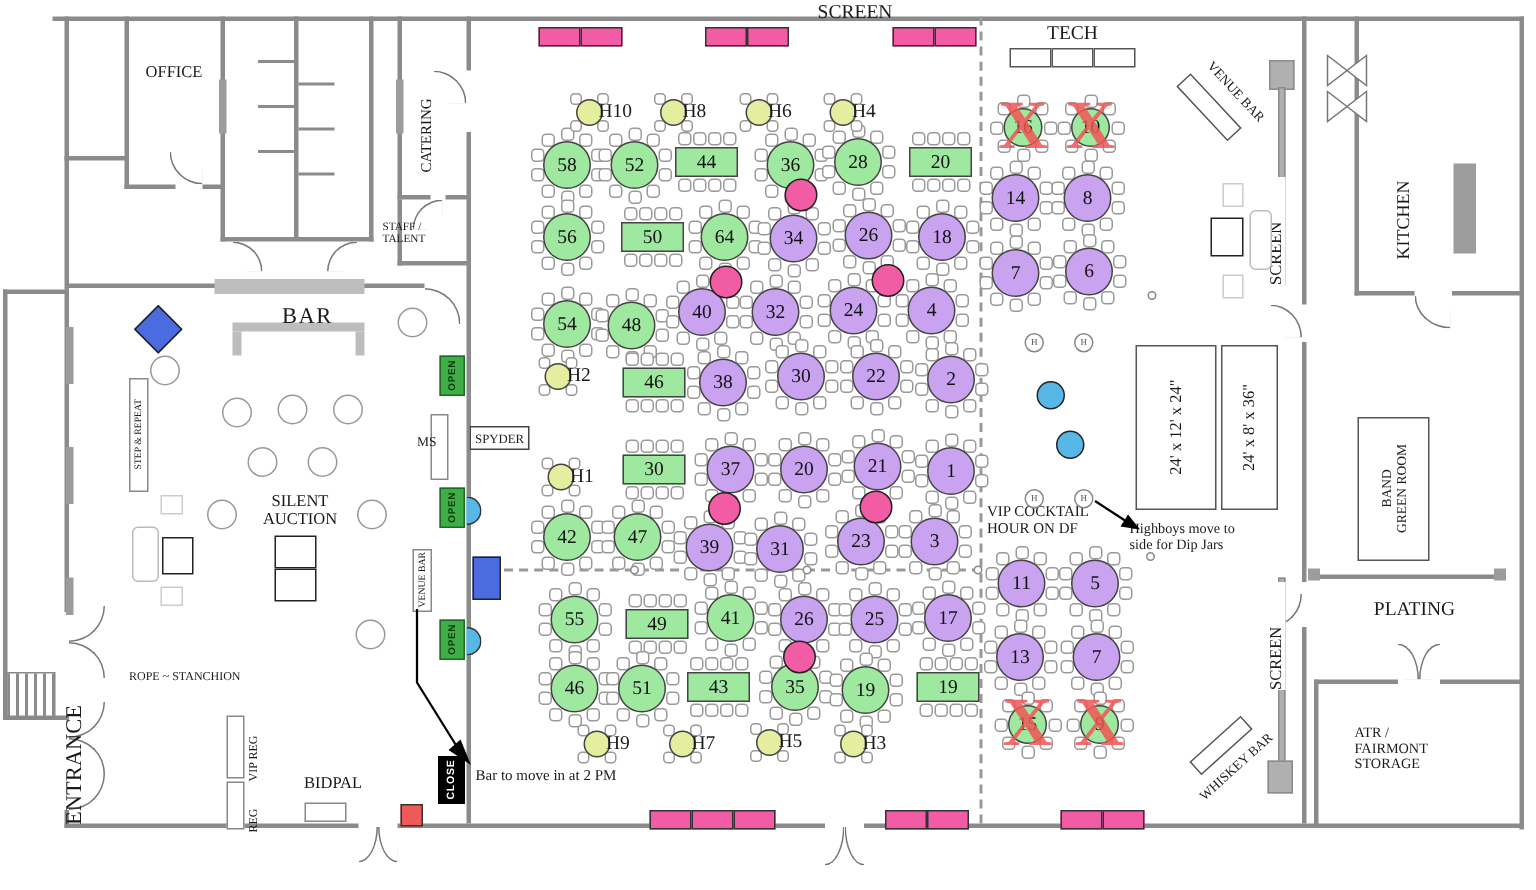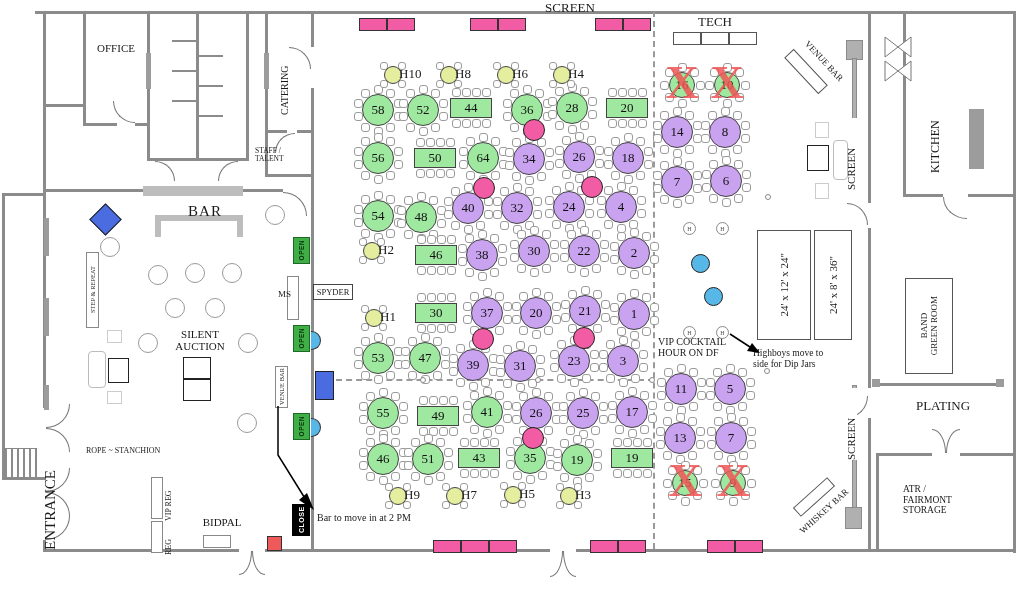--- a/index.html
+++ b/index.html
@@ -647,21 +647,21 @@
       <div class="chair" style="left: 7.8px; top: -21.5px;"></div>
       <div class="chair" style="left: 15.5px; top: -11px;"></div>
       <div class="chair" style="left: 15.5px; top: 2px;"></div>
       <div class="chair" style="left: 7.8px; top: 12.5px;"></div>
       <div class="chair" style="left: -4.5px; top: 16.5px;"></div>
       <div class="chair" style="left: -16.8px; top: 12.5px;"></div>
       <div class="chair" style="left: -24.5px; top: 2px;"></div>
       <div class="chair" style="left: -24.5px; top: -11px;"></div>
       <div class="chair" style="left: -16.8px; top: -21.5px;"></div>
       <div class="tround green" style="left: -16px; top: -16px; width: 32px; height: 32px;"></div>
-      <div class="tnum">53</div>
+      <div class="tnum">42</div>
     </div>
     <div class="tgroup" style="left: 425px; top: 358px;">
       <div class="chair" style="left: -4.5px; top: -25.5px;"></div>
       <div class="chair" style="left: 7.8px; top: -21.5px;"></div>
       <div class="chair" style="left: 15.5px; top: -11px;"></div>
       <div class="chair" style="left: 15.5px; top: 2px;"></div>
       <div class="chair" style="left: 7.8px; top: 12.5px;"></div>
       <div class="chair" style="left: -4.5px; top: 16.5px;"></div>
       <div class="chair" style="left: -16.8px; top: 12.5px;"></div>
       <div class="chair" style="left: -24.5px; top: 2px;"></div>

